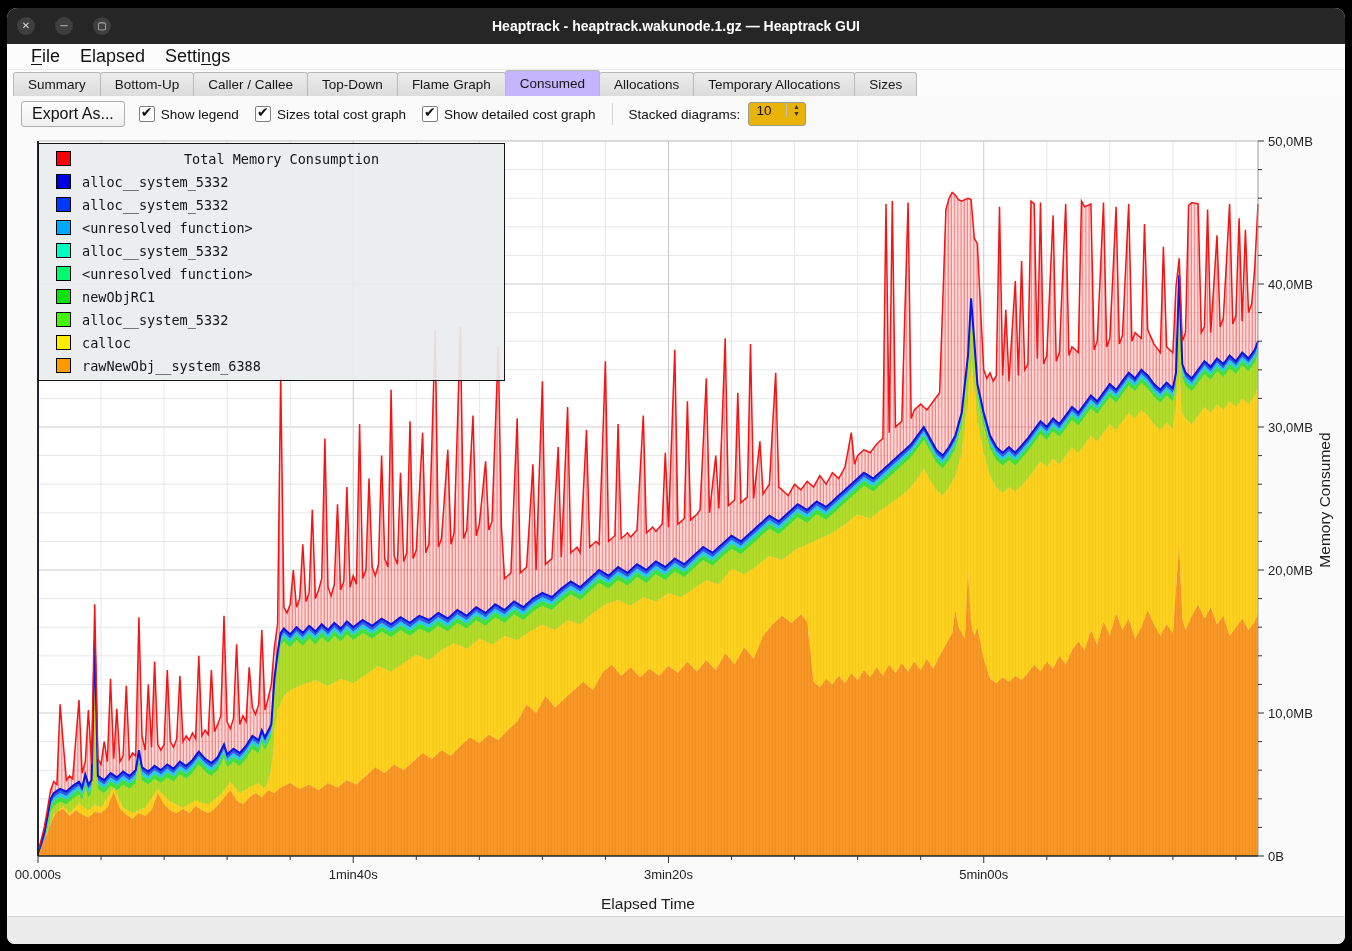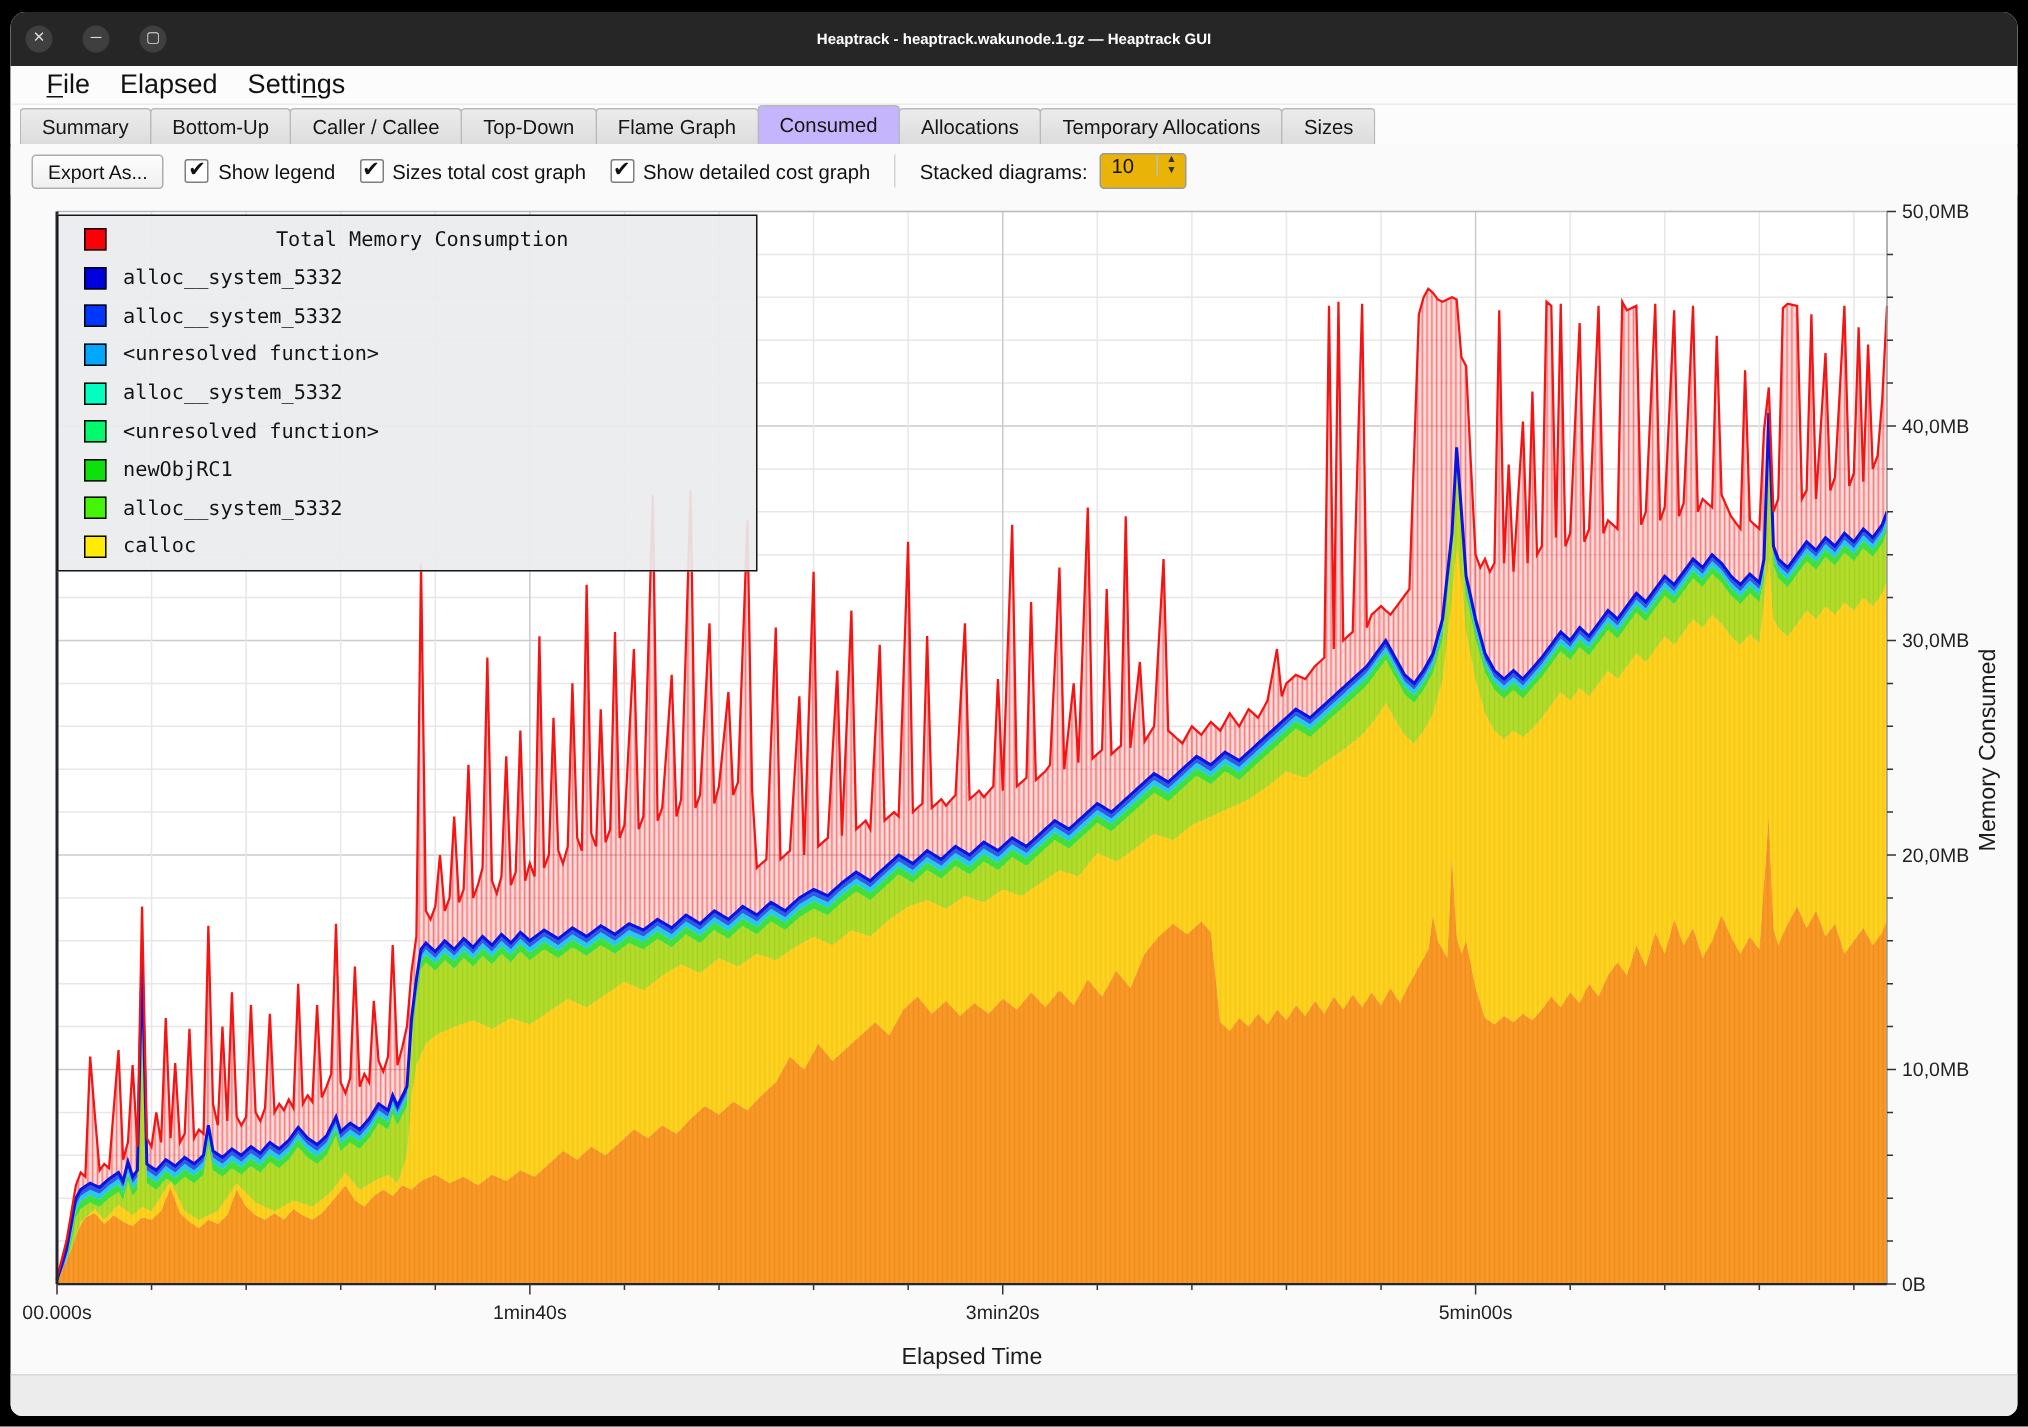--- a/index.html
+++ b/index.html
@@ -2,32 +2,32 @@
 <html><head>
 <meta charset="utf-8">
 <style>
   html,body{margin:0;padding:0;}
   body{width:1352px;height:951px;background:#000;font-family:"Liberation Sans",sans-serif;position:relative;overflow:hidden;}
   .window{position:absolute;left:7px;top:8px;width:1338px;height:936px;background:#fafafa;border-radius:10px 10px 8px 8px;overflow:hidden;}
   
   .titlebar{position:absolute;left:0;top:0;width:100%;height:36px;background:#262626;display:flex;align-items:center;}
   .win-controls{position:absolute;left:10px;top:0;height:36px;display:flex;align-items:center;gap:20px;}
   .win-btn{width:18px;height:18px;border-radius:50%;background:#3f3f3f;color:#dcdcdc;display:flex;align-items:center;justify-content:center;font-size:10px;line-height:1;cursor:default;}
-  .title-text{width:100%;text-align:center;color:#fff;font-weight:bold;font-size:10px;}
+  .title-text{width:100%;text-align:center;color:#fff;font-weight:bold;font-size:14px;}
   
   .menubar{position:absolute;left:0;top:36px;width:100%;height:26px;background:#fcfcfc;display:flex;align-items:center;padding-left:14px;box-sizing:border-box;border-bottom:1px solid #ececec;}
   .menu-item{font-size:18px;color:#111;padding:2px 10px;}
   .menu-item u{text-decoration:underline;text-underline-offset:2px;}
   
   .tabbar{position:absolute;left:0;top:62px;width:100%;height:26px;display:flex;align-items:flex-end;padding-left:6px;box-sizing:border-box;background:#fcfcfc;}
   .tab{height:24px;display:flex;align-items:center;padding:0 14px;font-size:13.5px;color:#161616;background:linear-gradient(#ececec,#dcdcdc);border:1px solid #b9b9b9;border-bottom:none;border-radius:3px 3px 0 0;margin-right:-1px;box-sizing:border-box;}
   .tab.active{background:#c4b5fd;height:26px;z-index:2;margin-top:32px;}
   
   .toolbar{position:absolute;left:0;top:90px;width:100%;height:32px;display:flex;align-items:center;padding-left:14px;box-sizing:border-box;background:#fafafa;gap:14px;}
-  .btn{font-size:13px;color:#111;background:linear-gradient(#fdfdfd,#efefef);border:1px solid #adadad;border-radius:3px;padding:3px 10px;text-align:center;}
+  .btn{font-size:16px;color:#111;background:linear-gradient(#fdfdfd,#efefef);border:1px solid #adadad;border-radius:3px;padding:3px 10px;text-align:center;}
   .check-row{display:flex;align-items:center;gap:6px;}
   .checkbox{width:16px;height:16px;background:#fff;border:1px solid #7f7f7f;border-radius:2px;position:relative;box-sizing:border-box;}
   .checkbox .mark{position:absolute;left:1px;top:-3px;font-size:14px;color:#111;}
   .check-label{font-size:13.5px;color:#111;}
   .tb-sep{width:1px;height:22px;background:#d4d4d4;margin:0 2px;}
   .spin-label{font-size:13.5px;color:#111;}
   .spinbox{display:flex;align-items:flex-start;border:1px solid #9a9a9a;border-radius:3px;background:#eab308;height:24px;box-sizing:border-box;margin-left:-6px;}
   .spin-value{width:30px;display:flex;align-items:center;justify-content:flex-start;padding-left:7px;font-size:13.5px;color:#111;}
   .spin-btns{width:18px;border-left:1px solid #bdbdbd;display:flex;flex-direction:column;}
   .spin-btns div{flex:1;display:flex;align-items:center;justify-content:center;font-size:7px;color:#333;}
@@ -223,20 +223,24 @@
         <div class="legend-label">newObjRC1</div>
       </div>
       <div class="legend-row">
         <div class="legend-swatch" style="background: rgb(69, 245, 6);"></div>
         <div class="legend-label">alloc__system_5332</div>
       </div>
       <div class="legend-row">
         <div class="legend-swatch" style="background: rgb(255, 236, 0);"></div>
         <div class="legend-label">calloc</div>
       </div>
+      <div class="legend-row">
+        <div class="legend-swatch" style="background: rgb(252, 154, 2);"></div>
+        <div class="legend-label">rawNewObj__system_6388</div>
+      </div>
     </div>
 
   <div class="titlebar">
     <div class="win-controls">
       <div class="win-btn">✕</div>
       <div class="win-btn">─</div>
       <div class="win-btn">▢</div>
     </div>
     <div class="title-text">Heaptrack - heaptrack.wakunode.1.gz — Heaptrack GUI</div>
   </div>

